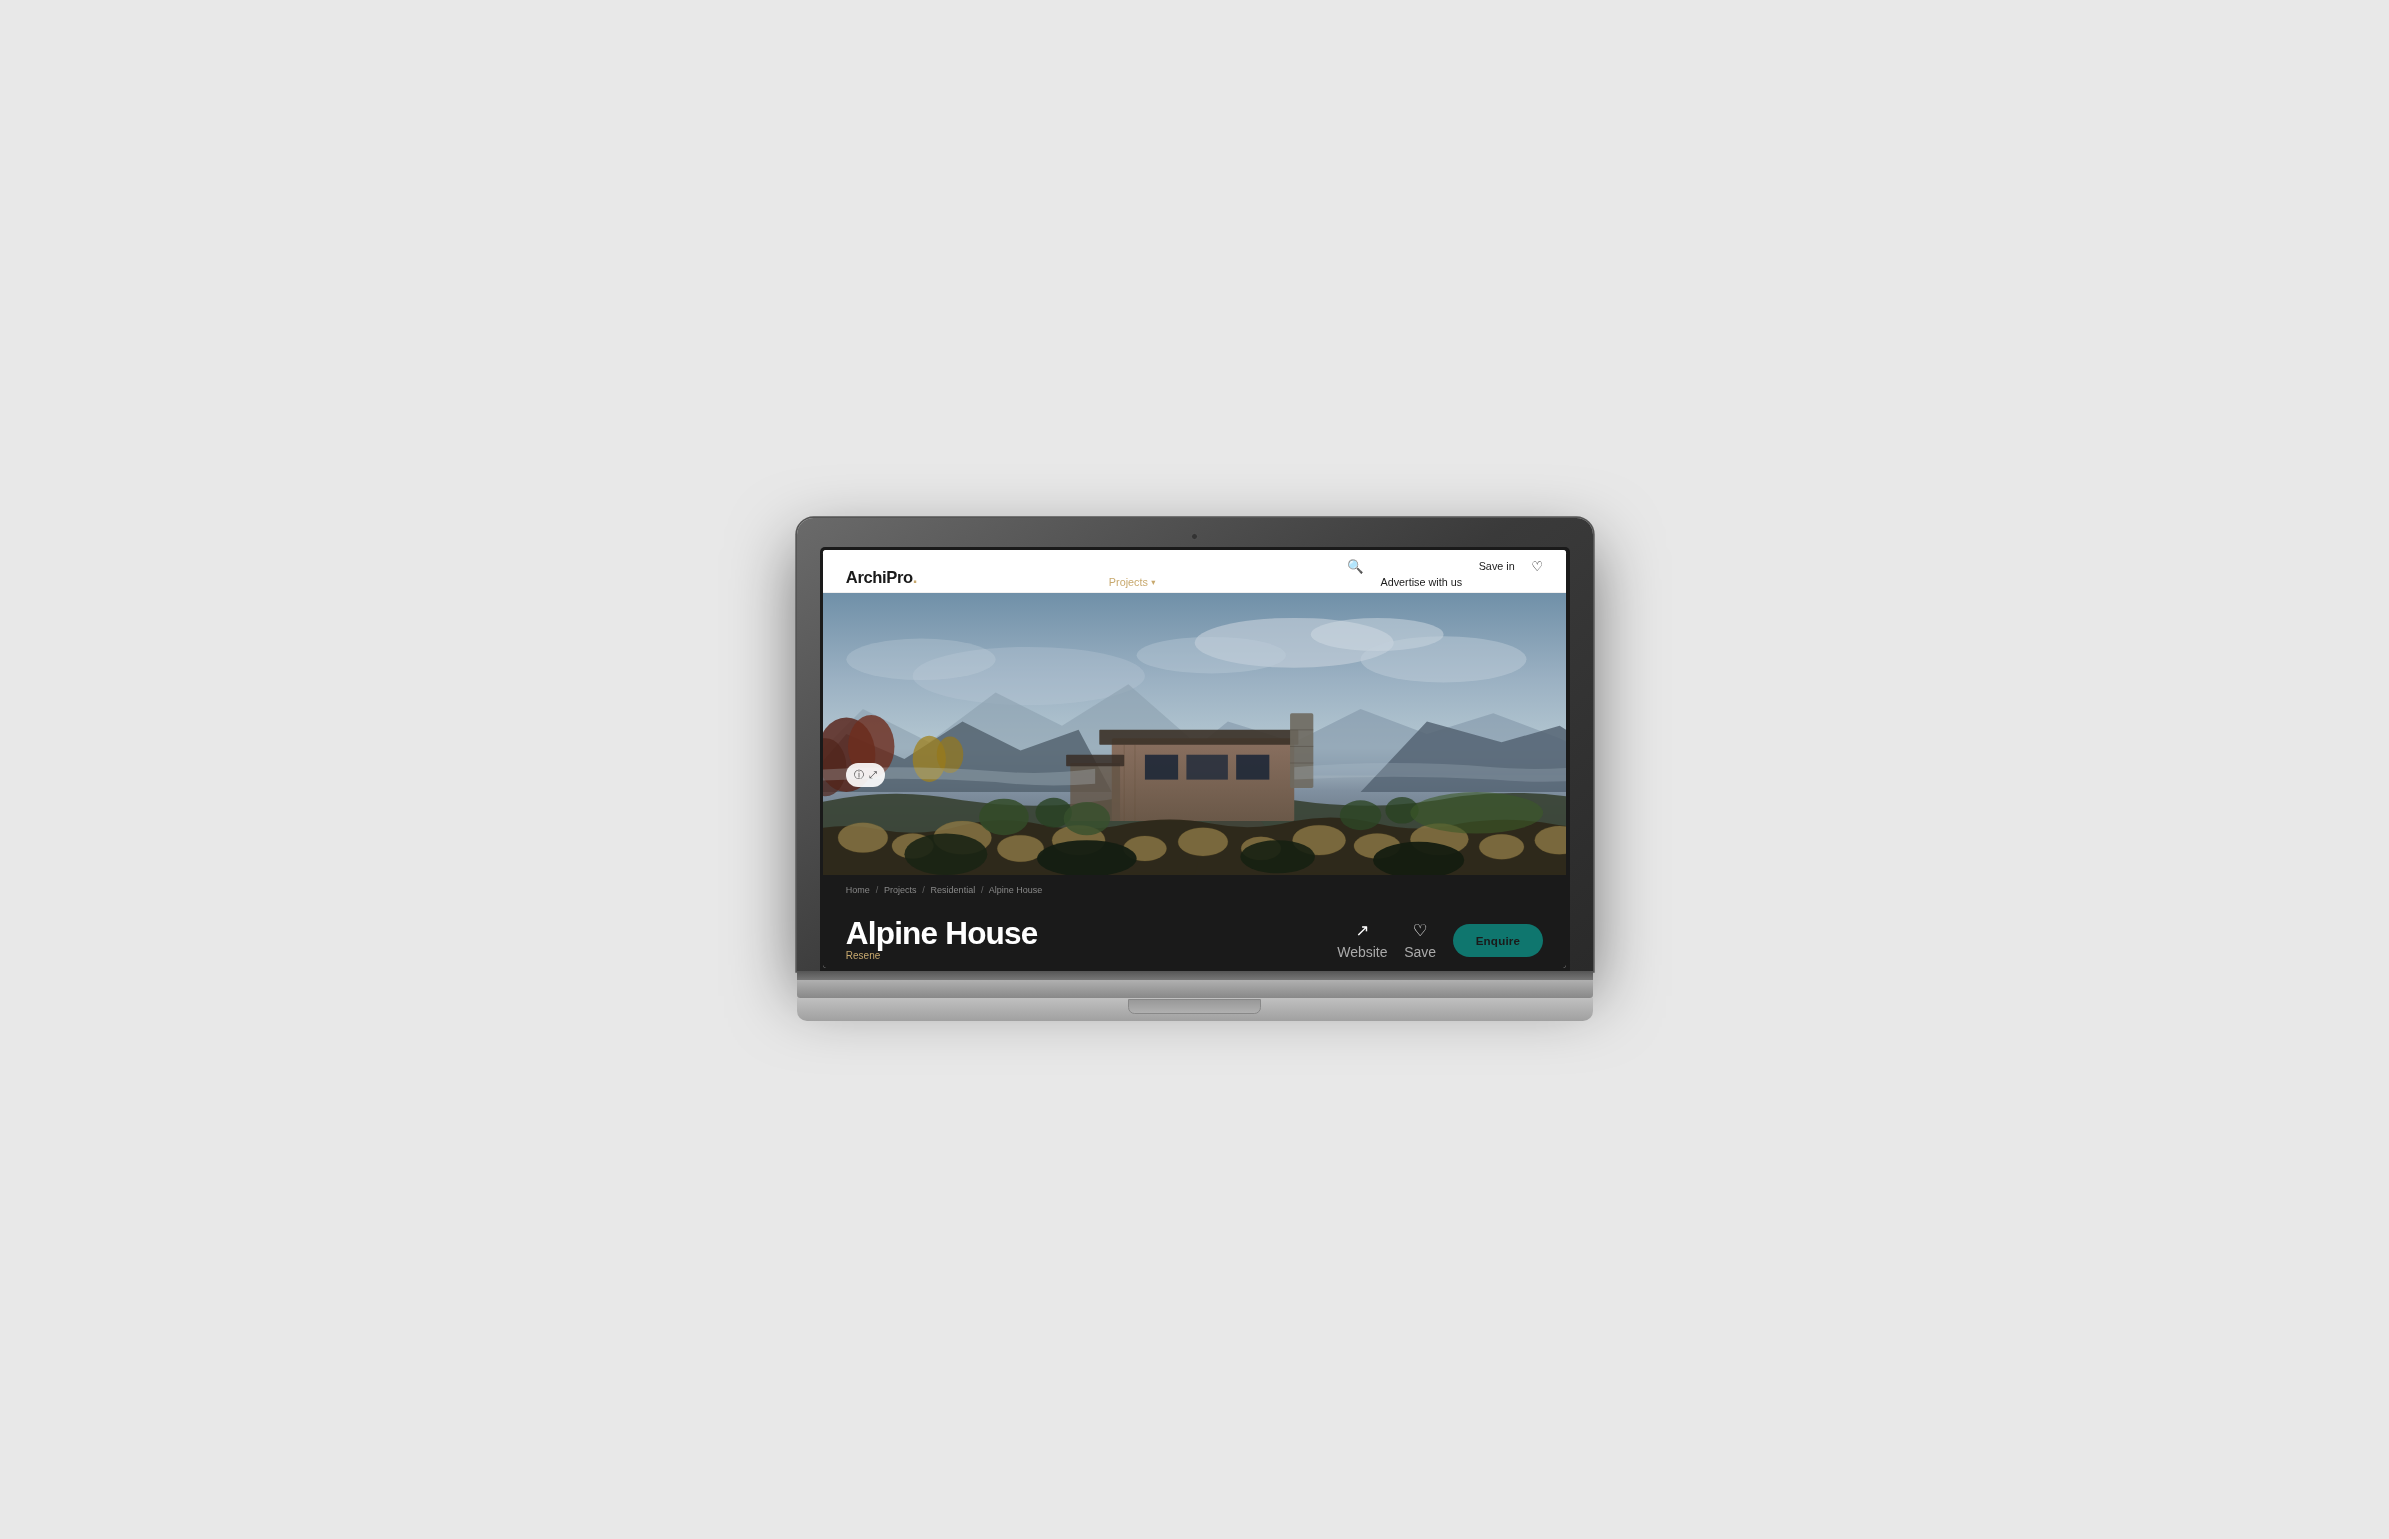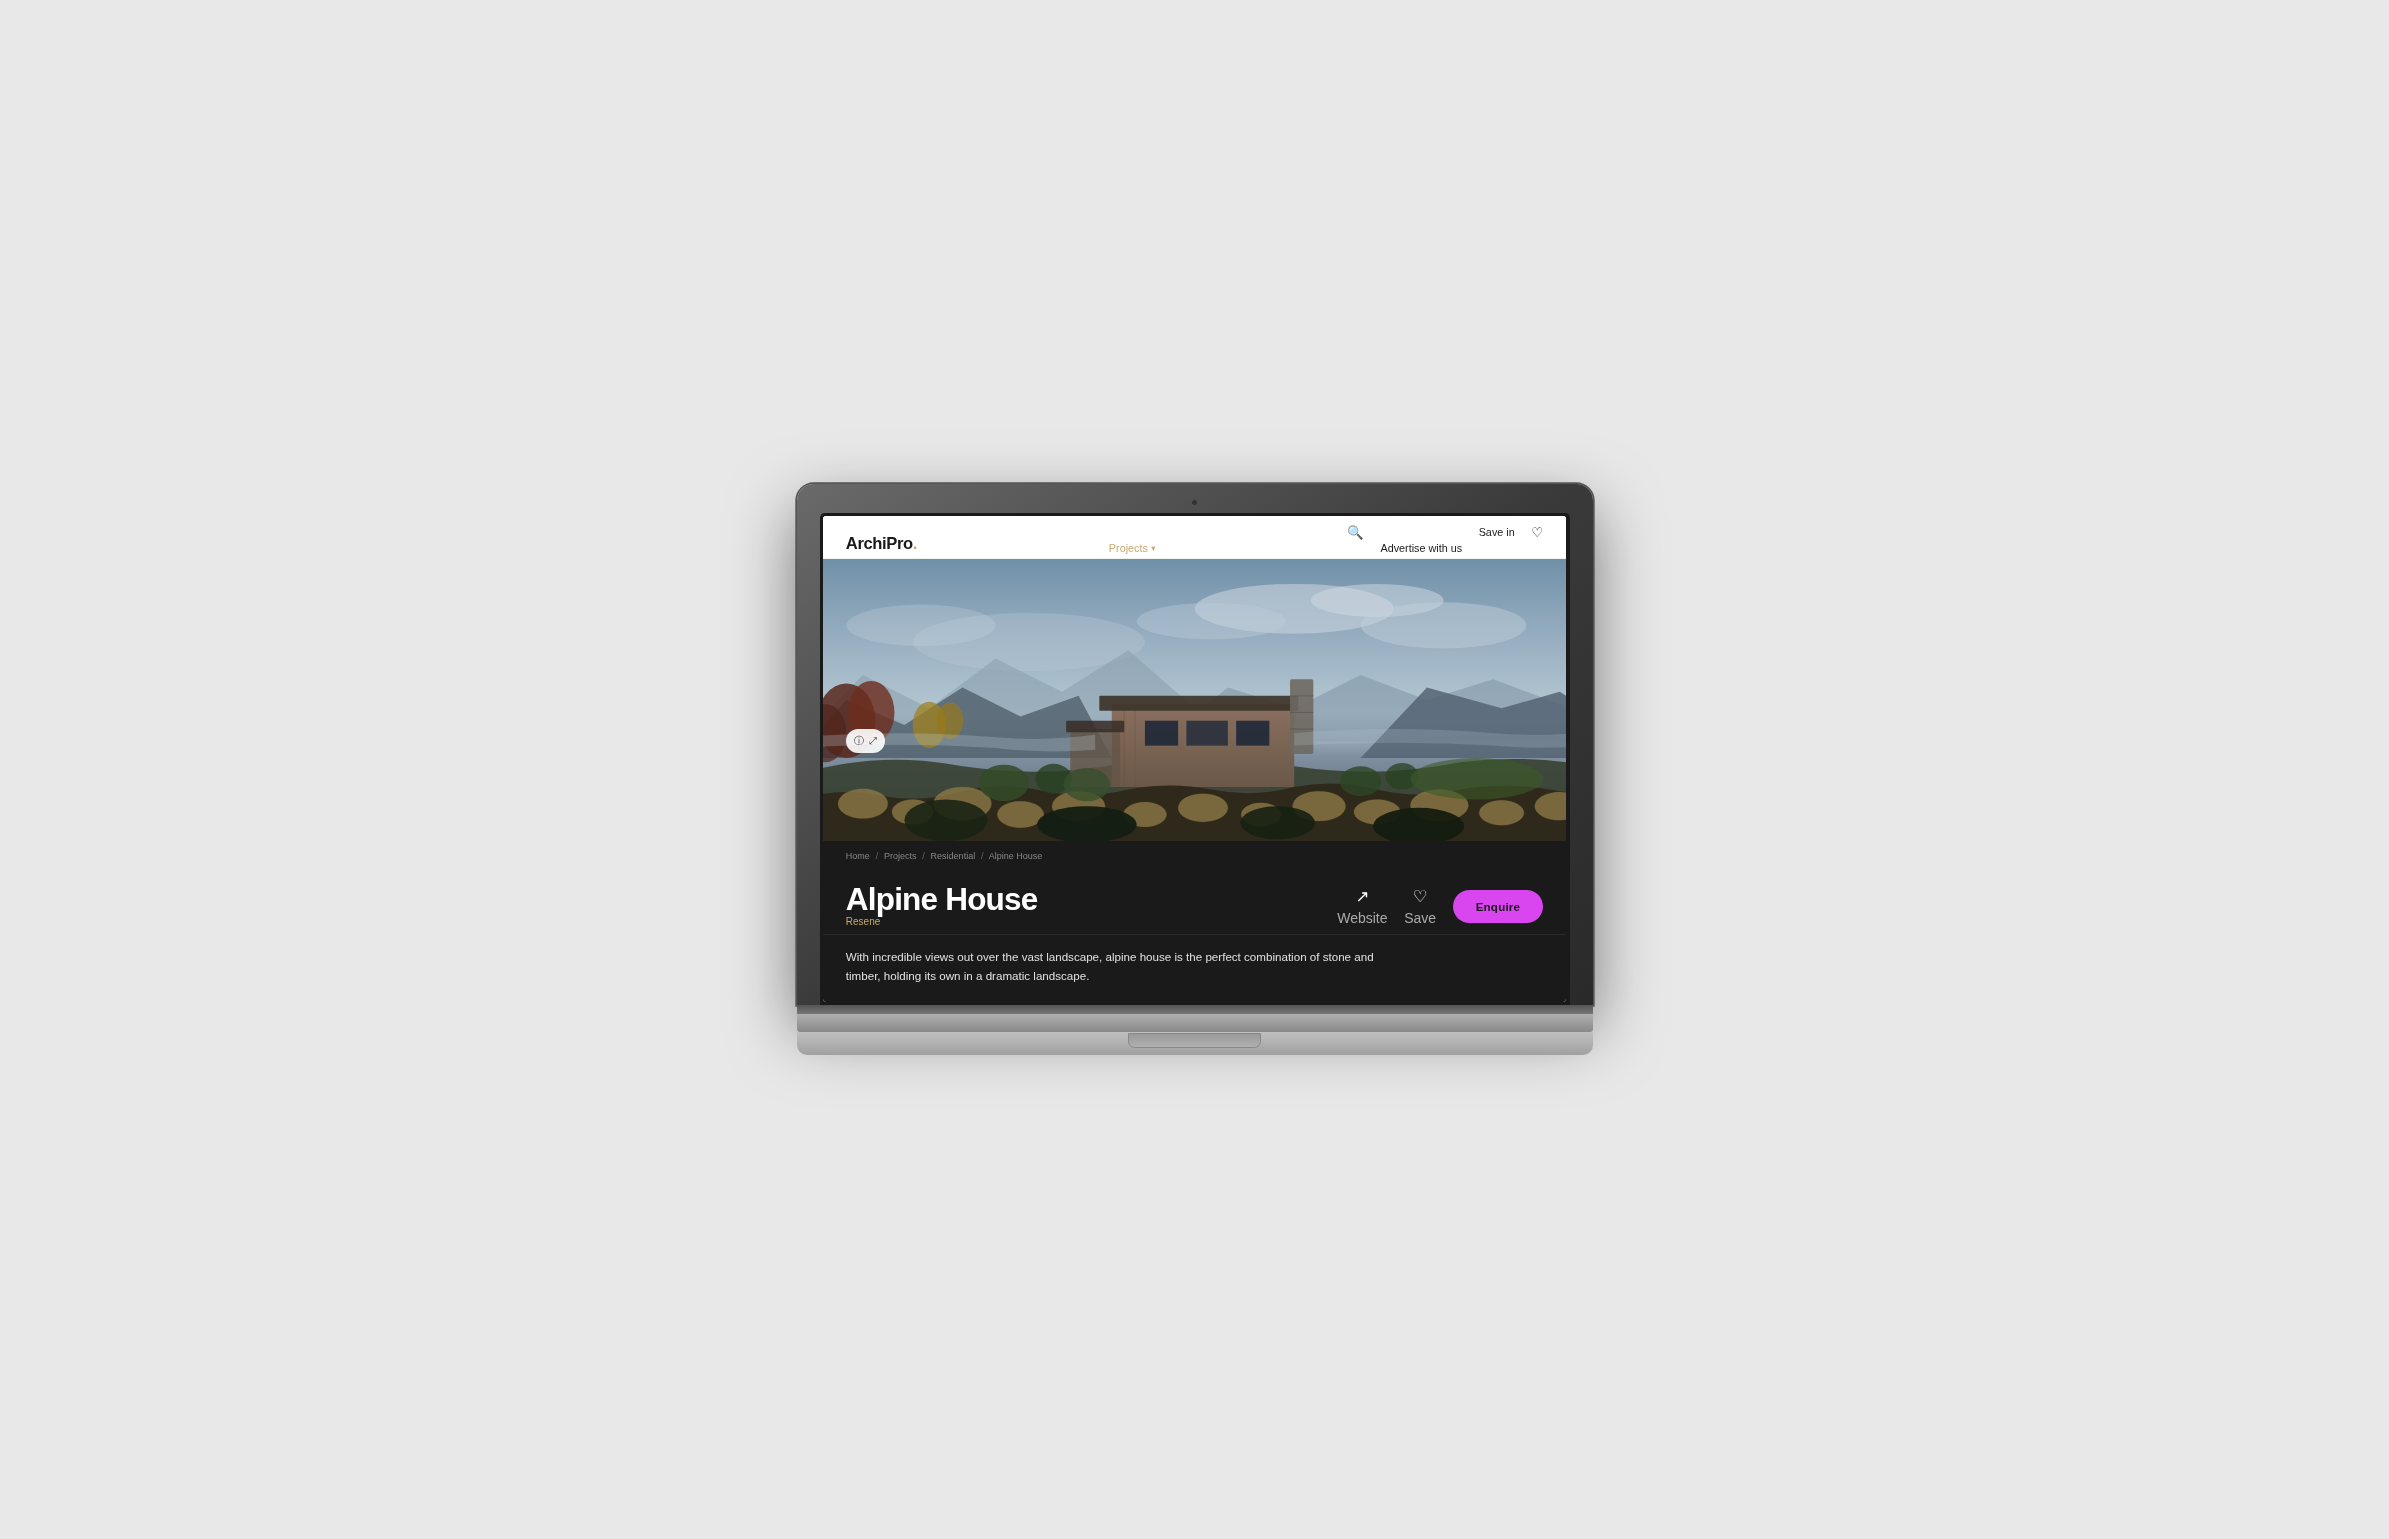--- a/index.html
+++ b/index.html
@@ -244,21 +244,21 @@
       font-size: 16.6px;
       color: #ffffff;
     }
 
     .action-label {
       font-size: 14px;
       color: #aaa;
     }
 
     .enquire-btn {
-      background: #d946ef;
+      background: #0f766e;
       color: #1a1a1a;
       border: none;
       border-radius: 20px;
       padding: 10px 23px;
       font-size: 11.6px;
       font-weight: 600;
       cursor: pointer;
       letter-spacing: 0.2px;
     }
 
@@ -474,23 +474,20 @@
               </button>
               <button class="action-btn">
                 <span class="action-icon">♡</span>
                 <span class="action-label">Save</span>
               </button>
               <button class="enquire-btn">Enquire</button>
             </div>
           </div>
         </div>
 
-        <div class="project-description">
-          <p class="description-text">With incredible views out over the vast landscape, alpine house is the perfect combination of stone and timber, holding its own in a dramatic landscape.</p>
-        </div>
 
       </div>
     </div>
   </div>
 
   <div class="laptop-hinge"></div>
   <div class="laptop-base"></div>
   <div class="laptop-bottom">
     <div class="trackpad-cutout"></div>
   </div>

